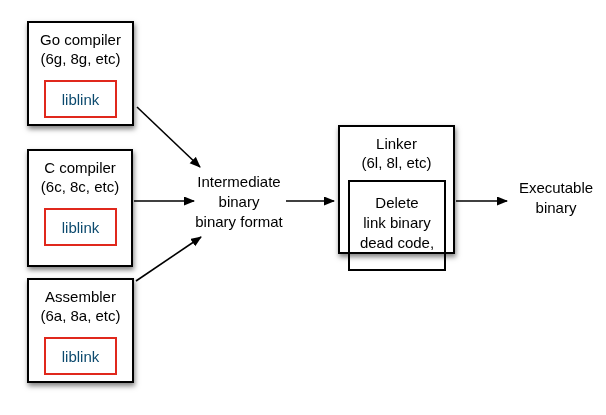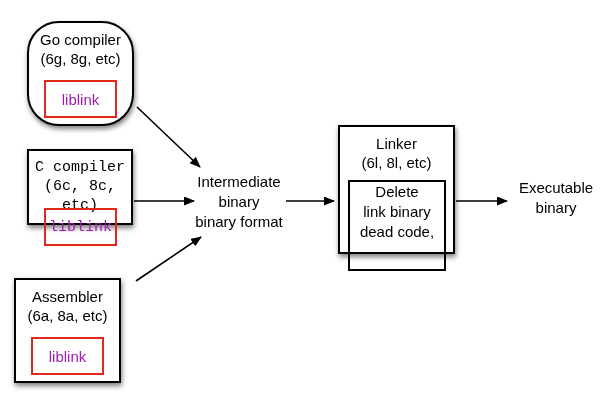--- a/index.html
+++ b/index.html
@@ -27,46 +27,47 @@
     position: absolute;
     box-sizing: border-box;
     background: #ffffff;
     border: 2px solid #000000;
     box-shadow: 1px 3px 5px rgba(0,0,0,0.5);
     text-align: center;
     font-size: 15px;
     line-height: 19px;
     padding-top: 7px;
   }
-  .box-go   { left: 27px;  top: 21px;  width: 107px; height: 105px; border-radius: 32px; }
-  .box-c    { left: 27px;  top: 149px; width: 106px; height: 76px; font-family: Liberation Mono, monospace; }
-  .box-asm  { left: 14px;  top: 278px; width: 107px; height: 105px; }
+  .box-go   { left: 27px;  top: 21px;  width: 107px; height: 105px; }
+  .box-c    { left: 27px;  top: 149px; width: 106px; height: 118px; }
+  .box-asm  { left: 27px;  top: 278px; width: 107px; height: 105px; }
   .box-link { left: 338px; top: 125px; width: 117px; height: 129px; }
   .liblink {
     position: absolute;
     box-sizing: border-box;
     left: 15px;
     top: 57px;
     width: 73px;
     height: 38px;
     border: 2px solid #e0281c;
-    color: #a21caf;
+    color: #0c4a6e;
     font-size: 15px;
     display: flex;
     align-items: center;
     justify-content: center;
   }
   .linker-inner {
     position: absolute;
     box-sizing: border-box;
     left: 8px;
     top: 53px;
     width: 98px;
     height: 91px;
     border: 2px solid #000000;
+    padding-top: 11px;
     text-align: center;
     font-size: 15px;
     line-height: 20px;
   }
   .float-label {
     position: absolute;
     text-align: center;
     font-size: 15px;
     line-height: 20px;
   }

